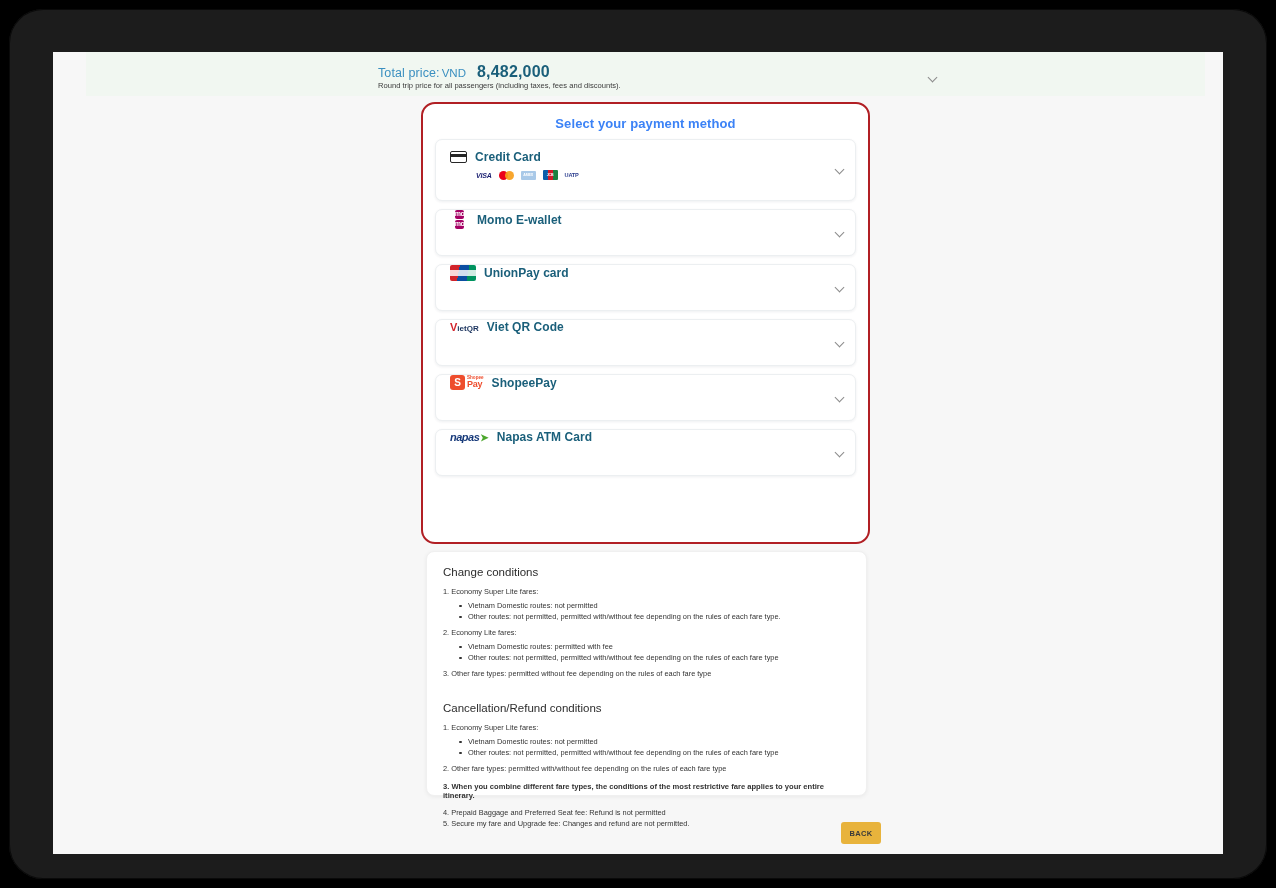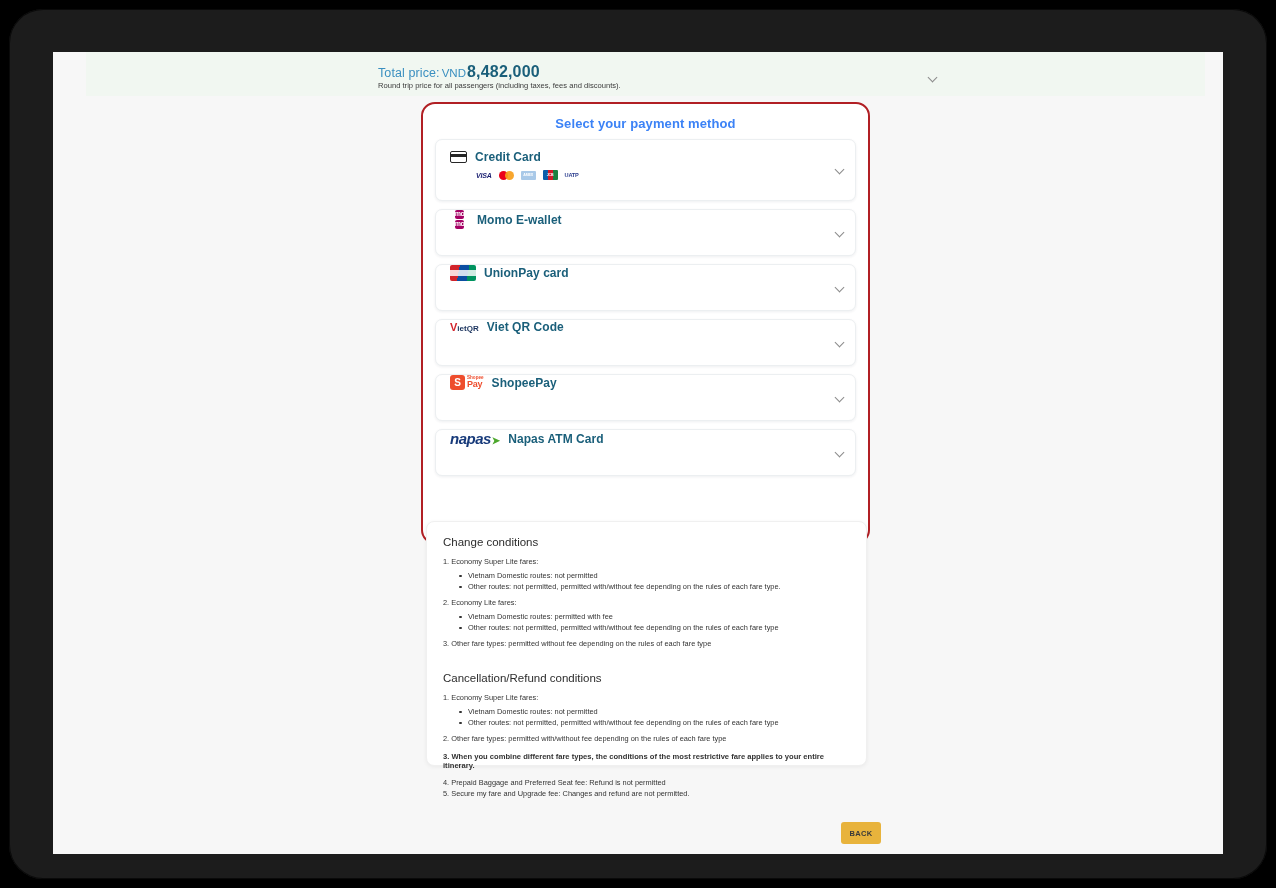--- a/index.html
+++ b/index.html
@@ -45,21 +45,21 @@
   }
   .price-currency {
     font-size: 11.5px;
     color: #3a8fc0;
     margin-left: 2px;
   }
   .price-amount {
     font-size: 16px;
     font-weight: bold;
     color: #1a5f7a;
-    margin-left: 1px;
+    margin-left: 11px;
     letter-spacing: .2px;
   }
   #price-sub {
     position: absolute;
     left: 292px; top: 29px;
     font-size: 7.6px;
     color: #3b3b3b;
     white-space: nowrap;
   }
   #banner-chevron {
@@ -207,26 +207,26 @@
   .shopee-box {
     width: 15px; height: 15px; background: #ee4d2d; border-radius: 3px;
     color: #fff; font-size: 10px; font-weight: bold; display: flex;
     align-items: center; justify-content: center; line-height: 1;
   }
   .shopee-text { line-height: 1; }
   .shopee-text .s1 { font-size: 4.6px; color: #ee4d2d; display: block; font-weight: bold; }
   .shopee-text .s2 { font-size: 9px; color: #ee4d2d; font-weight: bold; display: block; letter-spacing: -.3px; }
   
   .logo-napas { display: flex; align-items: baseline; gap: 1px; }
-  .logo-napas .n { font-size: 15px; font-weight: bold; font-style: italic; color: #173a7a; letter-spacing: -.5px; }
+  .logo-napas .n { font-size: 11px; font-weight: bold; font-style: italic; color: #173a7a; letter-spacing: -.5px; }
   .logo-napas .swoosh { font-size: 10px; color: #4ca72c; font-weight: bold; }
   
   #conditions-card {
     position: absolute;
-    left: 373px; top: 469px;
+    left: 373px; top: 499px;
     width: 441px; height: 245px;
     background: #ffffff;
     border: 1px solid #f0f0f0;
     border-radius: 8px;
     box-shadow: 0 1px 4px rgba(0,0,0,.06);
     padding: 14px 16px;
   }
   .cond-h {
     font-size: 11.5px;
     color: #2d2d2d;

